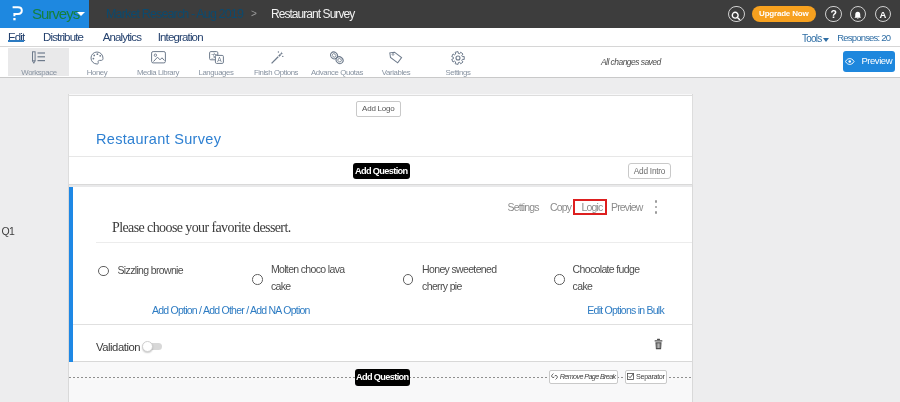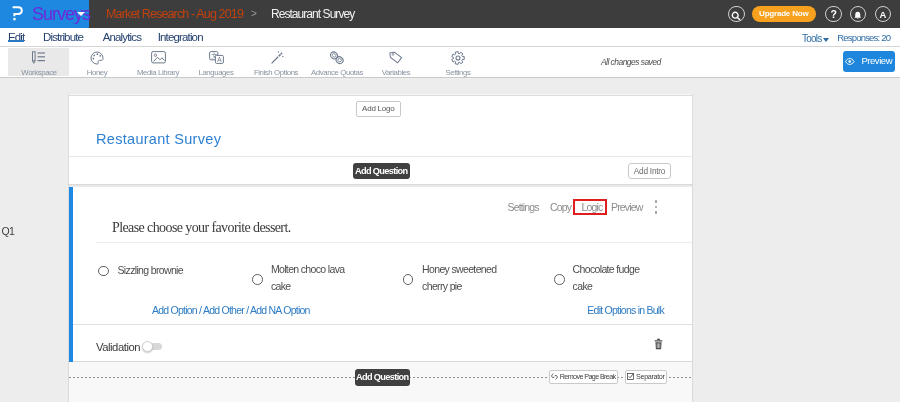--- a/index.html
+++ b/index.html
@@ -2,23 +2,23 @@
 <html><head>
 <meta charset="utf-8">
 <style>
 * { margin:0; padding:0; box-sizing:border-box; }
 html,body { width:900px; height:402px; }
 body { font-family:"Liberation Sans", sans-serif; position:relative; overflow:hidden; background:#ededee; }
 .abs { position:absolute; white-space:nowrap; }
 
 #navbar { left:0; top:0; width:900px; height:28px; background:#3d3d3d; }
 #logoblk { left:0; top:0; width:88.5px; height:28px; background:#1e88e0; }
-#surveys { left:32px; top:0; height:38px; line-height:28px; color:#6d28d9; font-size:18px; letter-spacing:-1px; }
+#surveys { left:32px; top:0; height:38px; line-height:28px; color:#15803d; font-size:15px; letter-spacing:-1px; }
 #scaret { left:77px; top:12px; width:0; height:0; border-left:4px solid transparent; border-right:4px solid transparent; border-top:4.5px solid #fff; }
-#bc1 { left:106px; top:0; height:28px; line-height:28px; color:#c2410c; font-size:12.5px; letter-spacing:-0.85px; }
+#bc1 { left:106px; top:0; height:28px; line-height:28px; color:#0c4a6e; font-size:12.5px; letter-spacing:-0.85px; }
 #bcsep { left:251px; top:0; height:28px; line-height:28px; color:#9b9b9b; font-size:10px; }
 #bc2 { left:271px; top:0; height:28px; line-height:28px; color:#f2f2f2; font-size:12px; letter-spacing:-0.95px; }
 .navcirc { width:16.5px; height:16.5px; border:1.4px solid #d0d0d0; border-radius:50%; top:5.6px; color:#fff; text-align:center; }
 #upgrade { left:751.5px; top:6px; width:64.5px; height:15.7px; background:#f7a11f; border-radius:8px; color:#fff; font-size:8px; font-weight:bold; text-align:center; line-height:16.2px; letter-spacing:-0.2px; }
 #qmark { font-size:10.5px; font-weight:bold; line-height:15px; }
 #avatar { font-size:9.5px; font-weight:bold; line-height:15px; }
 
 #tabs { left:0; top:28px; width:900px; height:18.5px; background:#fff; border-bottom:1px solid #d6d6d6; }
 .tab { top:30.5px; font-size:11.5px; color:#24416e; letter-spacing:-0.85px; }
 #tools { top:33px; font-size:10px; color:#2e6da4; letter-spacing:-0.8px; }
@@ -34,21 +34,21 @@
 #urltxt { left:6px; top:0; height:16.7px; line-height:16.7px; font-size:9.5px; color:#303030; letter-spacing:-0.82px; white-space:nowrap; }
 #pseg { right:0; top:0; width:22px; height:16.7px; background:#e9e9e9; border-left:1px solid #ccc; border-radius:0 2px 2px 0; }
 #previewbtn { left:842.7px; top:4.5px; width:52px; height:20.5px; background:#1e87dd; border-radius:3px; color:#fff; text-align:center; }
 #previewbtn span { font-size:9.5px; letter-spacing:-0.45px; line-height:20.5px; vertical-align:top; }
 
 #panel { left:68.3px; top:94px; width:625px; height:308px; background:#f8f8f9; border-left:1px solid #d9d9d9; border-right:1px solid #d9d9d9; }
 #hcard { left:68.3px; top:94.5px; width:625px; height:90px; background:#fff; border:1px solid #ddd; border-bottom:1px solid #d9d9d9; }
 #addlogo { left:355.5px; top:101px; width:45.5px; height:15.5px; background:#fff; border:1px solid #c9c9c9; border-radius:2px; text-align:center; font-size:8px; color:#565656; line-height:14.5px; letter-spacing:-0.25px; }
 #title { left:96px; top:130.5px; font-size:14.5px; color:#2e80d2; letter-spacing:0.3px; }
 #hdiv { left:69.3px; top:155.5px; width:623px; height:1px; background:#e7e7e7; }
-.bluebtn { background:#404040; border-radius:3px; color:#fff; font-weight:bold; font-size:9.2px; letter-spacing:-0.65px; text-align:center; }
+.bluebtn { background:#000000; border-radius:3px; color:#fff; font-weight:bold; font-size:9.2px; letter-spacing:-0.65px; text-align:center; }
 #addq1 { left:353px; top:162.5px; width:56.5px; height:16.5px; line-height:16.5px; }
 #addintro { left:628px; top:162.5px; width:43px; height:16px; background:#fff; border:1px solid #c9c9c9; border-radius:3px; text-align:center; font-size:8.3px; color:#6e6e6e; line-height:14.5px; letter-spacing:-0.25px; }
 
 #qcard { left:69.3px; top:187.3px; width:623px; height:174.7px; background:#fff; border-bottom:1px solid #d8d8d8; }
 #qbar { left:69.3px; top:187.3px; width:3.8px; height:174.7px; background:#1e88e5; }
 .qtool { top:201px; font-size:10.5px; color:#8c8c8c; letter-spacing:-0.85px; }
 #logicbox { left:572.9px; top:198.9px; width:34.2px; height:16px; border:2.4px solid #dd1f1f; }
 #logictxt { width:34px; text-align:center; top:0.5px; left:0; font-size:10.5px; color:#8c8c8c; letter-spacing:-0.85px; }
 .dot { width:2.8px; height:2.8px; border-radius:50%; background:#9a9a9a; left:654.5px; }
 #qtext { left:112px; top:219.5px; font-size:14px; color:#3b3b3b; letter-spacing:-0.6px;font-family:Liberation Serif, serif; }
@@ -59,21 +59,21 @@
 #links { left:116.9px; top:304px; font-size:10.5px; color:#2e7cc3; letter-spacing:-0.75px;margin-left:35px; }
 #bulk { left:587.3px; top:304px; font-size:10.5px; letter-spacing:-0.75px; }
 #vdiv { left:73.1px; top:323.8px; width:619.2px; height:1px; background:#e0e0e0; }
 #vlabel { left:95.9px; top:340.5px; font-size:11.3px; color:#3a3a3a; letter-spacing:-0.45px; }
 #track { left:145px; top:343px; width:17.3px; height:7px; background:#d8d8d8; border-radius:4px; }
 #knob { left:142px; top:341px; width:11px; height:11px; background:#fff; border:1px solid #cfcfcf; border-radius:50%; box-shadow:0 1px 1.5px rgba(0,0,0,0.2); }
 
 #dashline { left:69.3px; top:376.8px; width:623px; height:1px; background:repeating-linear-gradient(90deg,#8f8f8f 0 2px,rgba(0,0,0,0) 2px 4px); }
 #addq2 { left:355px; top:369px; width:54.5px; height:16.8px; line-height:16.8px; }
 .miniband { background:#fff; border:1px solid #c9c9c9; border-radius:2px; font-size:7.2px; color:#3d3d3d; letter-spacing:-0.35px; text-align:center; overflow:hidden; }
-#rpb { left:548.8px; top:369.8px; width:69.4px; height:13.8px; line-height:12.3px; letter-spacing:-0.62px; }
+#rpb { left:548.8px; top:369.8px; width:69.4px; height:13.8px; line-height:12.3px; letter-spacing:-0.62px;font-style:italic; }
 #sep { left:624.8px; top:369.8px; width:42.4px; height:13.8px; line-height:12.3px; }
 #q1 { left:1.5px; top:225px; font-size:10.5px; color:#3e3e3e; letter-spacing:-0.6px; }
 </style>
 </head>
 <body>
 <div id="navbar" class="abs"></div>
 <div id="logoblk" class="abs"></div>
 <svg class="abs" style="left:11px; top:5px;" width="12" height="16" viewBox="0 0 12 16">
   <path d="M1.6 2.2 H7 C9.6 2.2 10.8 3.7 10.8 5.6 C10.8 7.5 9.6 9 7 9 H3.4 V11.2" fill="none" stroke="#fff" stroke-width="2"></path>
   <rect x="2.3" y="13" width="2.3" height="2.3" fill="#fff"></rect>

